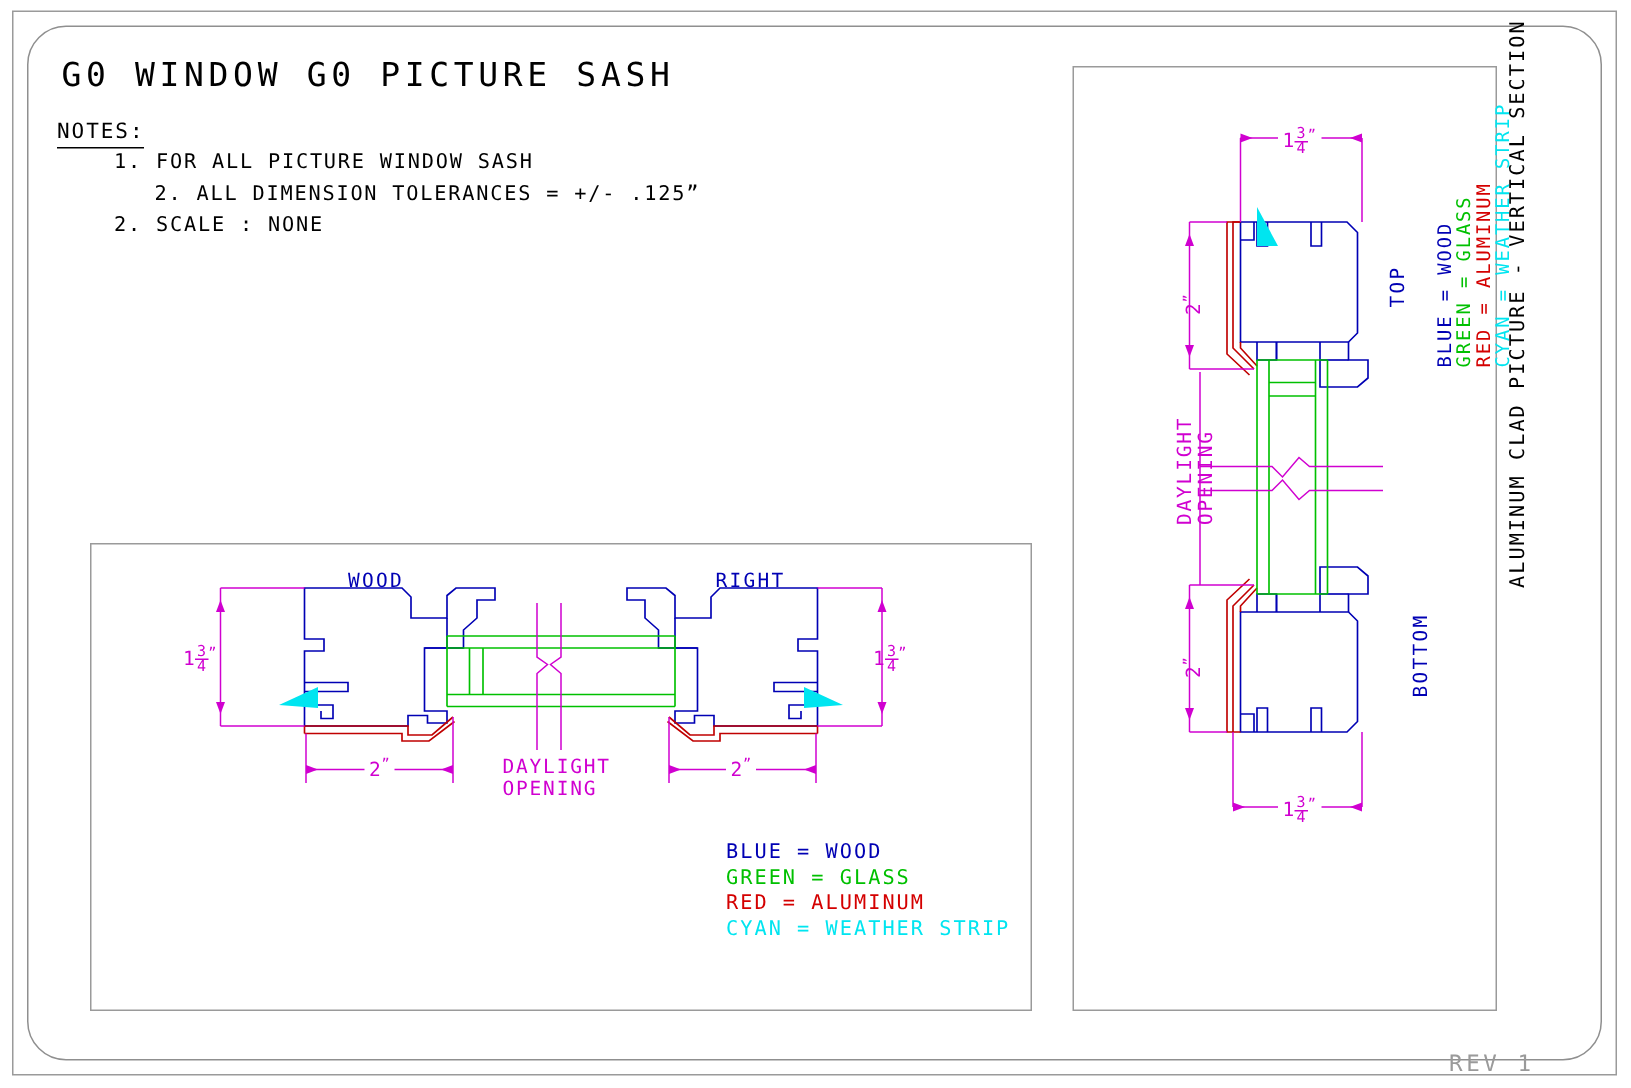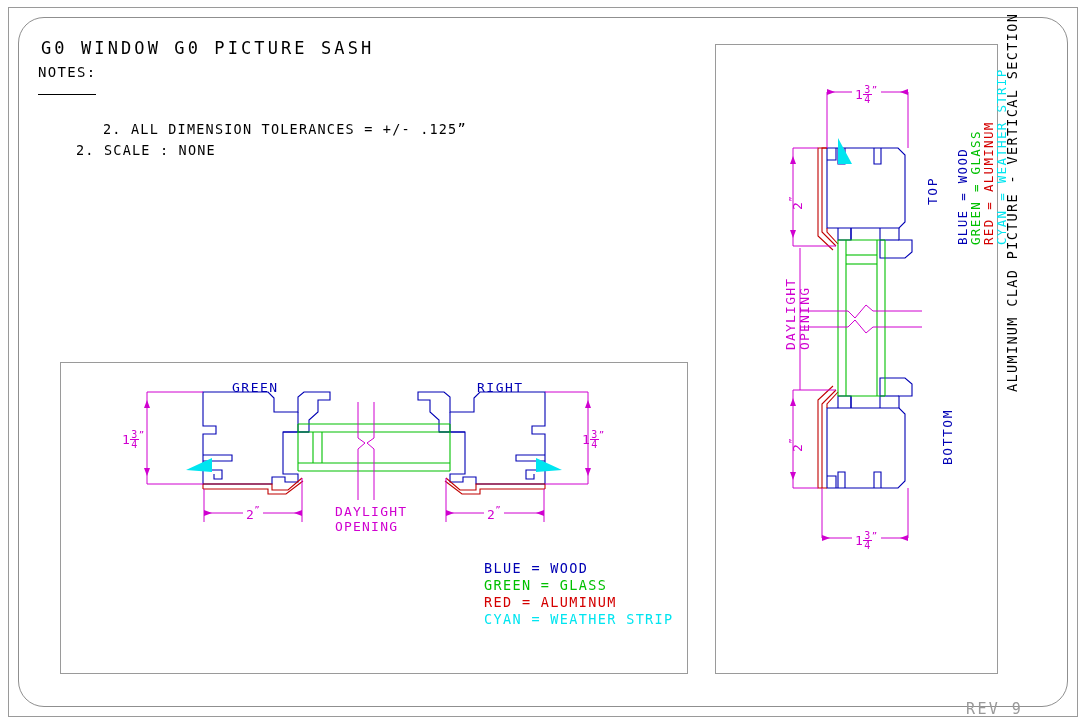--- a/index.html
+++ b/index.html
@@ -7,25 +7,25 @@
   body{width:1087px;height:725px;position:relative;overflow:hidden;
        font-family:"DejaVu Sans Mono","Liberation Mono",monospace;}
 
   #sheet{position:absolute;left:0;top:0;width:1087px;height:725px;}
 
   .outer-border{position:absolute;left:8px;top:7px;width:1070px;height:710px;
                 border:1px solid #9a9a9a;box-sizing:border-box;}
   .inner-border{position:absolute;left:18px;top:17px;width:1050px;height:690px;
                 border:1px solid #8f8f8f;border-radius:26px;box-sizing:border-box;}
 
-  .title{position:absolute;left:41px;top:38px;font-size:17px;letter-spacing:3.1px;
+  .title{position:absolute;left:41px;top:38px;font-size:22px;letter-spacing:3.1px;
          color:#000;white-space:nowrap;font-family:"DejaVu Sans Mono","Liberation Mono",monospace;}
 
-  .notes-label{position:absolute;left:38px;top:64px;font-size:14px;letter-spacing:1.3px;color:#000;
-               border-bottom:1px solid #000;padding-bottom:14px;}
+  .notes-label{position:absolute;left:38px;top:80px;font-size:14px;letter-spacing:1.3px;color:#000;
+               border-bottom:1px solid #000;padding-bottom:2px;}
   .note{position:absolute;font-size:13.5px;letter-spacing:1.2px;color:#000;white-space:nowrap;}
 
   .panel{position:absolute;border:1px solid #9a9a9a;box-sizing:border-box;background:transparent;}
   #panel-h{left:60px;top:362px;width:628px;height:312px;}
   #panel-v{left:715px;top:44px;width:283px;height:630px;}
 
   .cap{position:absolute;font-size:13.5px;letter-spacing:1.35px;color:#000;white-space:nowrap;}
   #cap-h{left:72px;top:651px;}
   #cap-v{left:1004px;top:392px;transform:rotate(-90deg);transform-origin:0 0;}
 
@@ -64,20 +64,21 @@
 <body>
 
 <div id="sheet">
 
   <div class="outer-border"></div>
   <div class="inner-border"></div>
 
   <div class="title">G0 WINDOW G0 PICTURE SASH</div>
 
   <div class="notes-label">NOTES:</div>
+  <div class="note" style="left:76px;top:100px;">1. FOR ALL PICTURE WINDOW SASH</div>
   <div class="note" style="left:76px;top:121px;margin-left:27px;">2. ALL DIMENSION TOLERANCES = +/- .125”</div>
   <div class="note" style="left:76px;top:142px;">2. SCALE : NONE</div>
 
   <div class="panel" id="panel-h"></div>
 
   <svg width="1087" height="725">
 
     <path class="w" d="M203,392 L268,392 L274,398 L274,412 L298,412 L298,397 L304,392
                        L330,392 L330,400 L318,400 L318,412 L309,420 L309,432 L283,432
                        L283,474 L298,474 L298,482 L285,482 L285,477 L272,477 L272,484
@@ -138,21 +139,21 @@
     <path class="mt" d="M212,513 L204,510 L204,516 Z"></path>
     <path class="mt" d="M294,513 L302,510 L302,516 Z"></path>
 
     <path class="m" d="M544,489 L544,522"></path>
     <path class="m" d="M446,478 L446,522"></path>
     <path class="m" d="M446,513 L544,513"></path>
     <path class="mt" d="M454,513 L446,510 L446,516 Z"></path>
     <path class="mt" d="M536,513 L544,510 L544,516 Z"></path>
   </svg>
 
-  <div class="lbl" style="left:232px;top:380px;">GREEN</div>
+  <div class="lbl" style="left:232px;top:380px;">WOOD</div>
   <div class="lbl" style="left:477px;top:380px;text-align:right;">RIGHT</div>
 
   <div class="dim" style="left:122px;top:430px;">
     <span class="whole">1</span><span class="frac"><span class="num">3</span><span class="den">4</span></span><span class="inch">”</span>
   </div>
   <div class="dim" style="left:582px;top:430px;">
     <span class="whole">1</span><span class="frac"><span class="num">3</span><span class="den">4</span></span><span class="inch">”</span>
   </div>
   <div class="dim" style="left:243px;top:505px;background:#fff;padding:0 3px;">
     <span class="whole">2</span><span class="inch">”</span>
@@ -267,15 +268,15 @@
     <div>OPENING</div>
   </div>
 
   <div class="vleg lg-blue" style="left:955px;top:245px;">BLUE = WOOD</div>
   <div class="vleg lg-green" style="left:968px;top:245px;">GREEN = GLASS</div>
   <div class="vleg lg-red" style="left:981px;top:245px;">RED = ALUMINUM</div>
   <div class="vleg lg-cyan" style="left:994px;top:245px;">CYAN = WEATHER STRIP</div>
 
   <div class="cap" id="cap-v">ALUMINUM CLAD PICTURE - VERTICAL SECTION</div>
 
-  <div class="rev">REV 9</div>
+  <div class="rev">REV 1</div>
 
 </div>
 
 </body></html>

